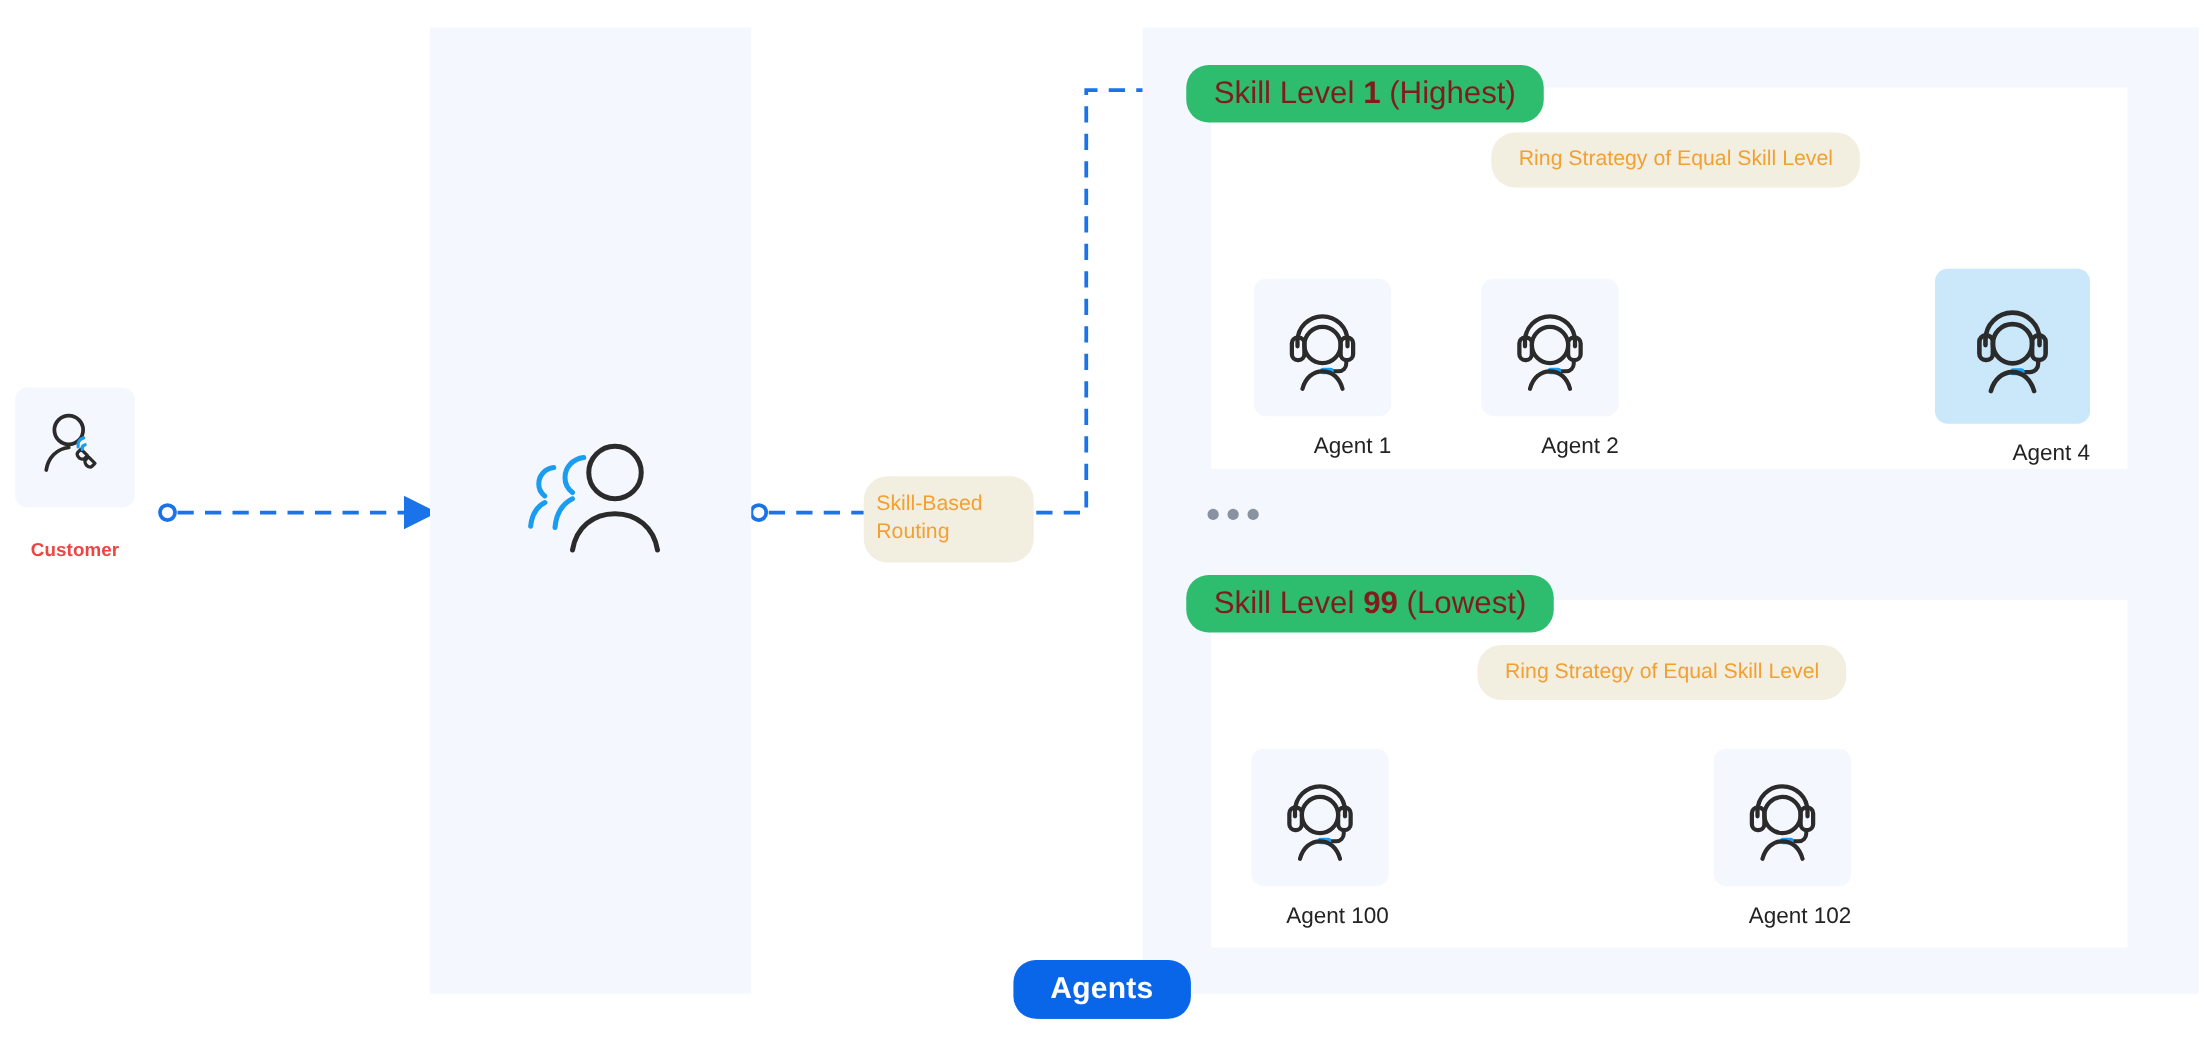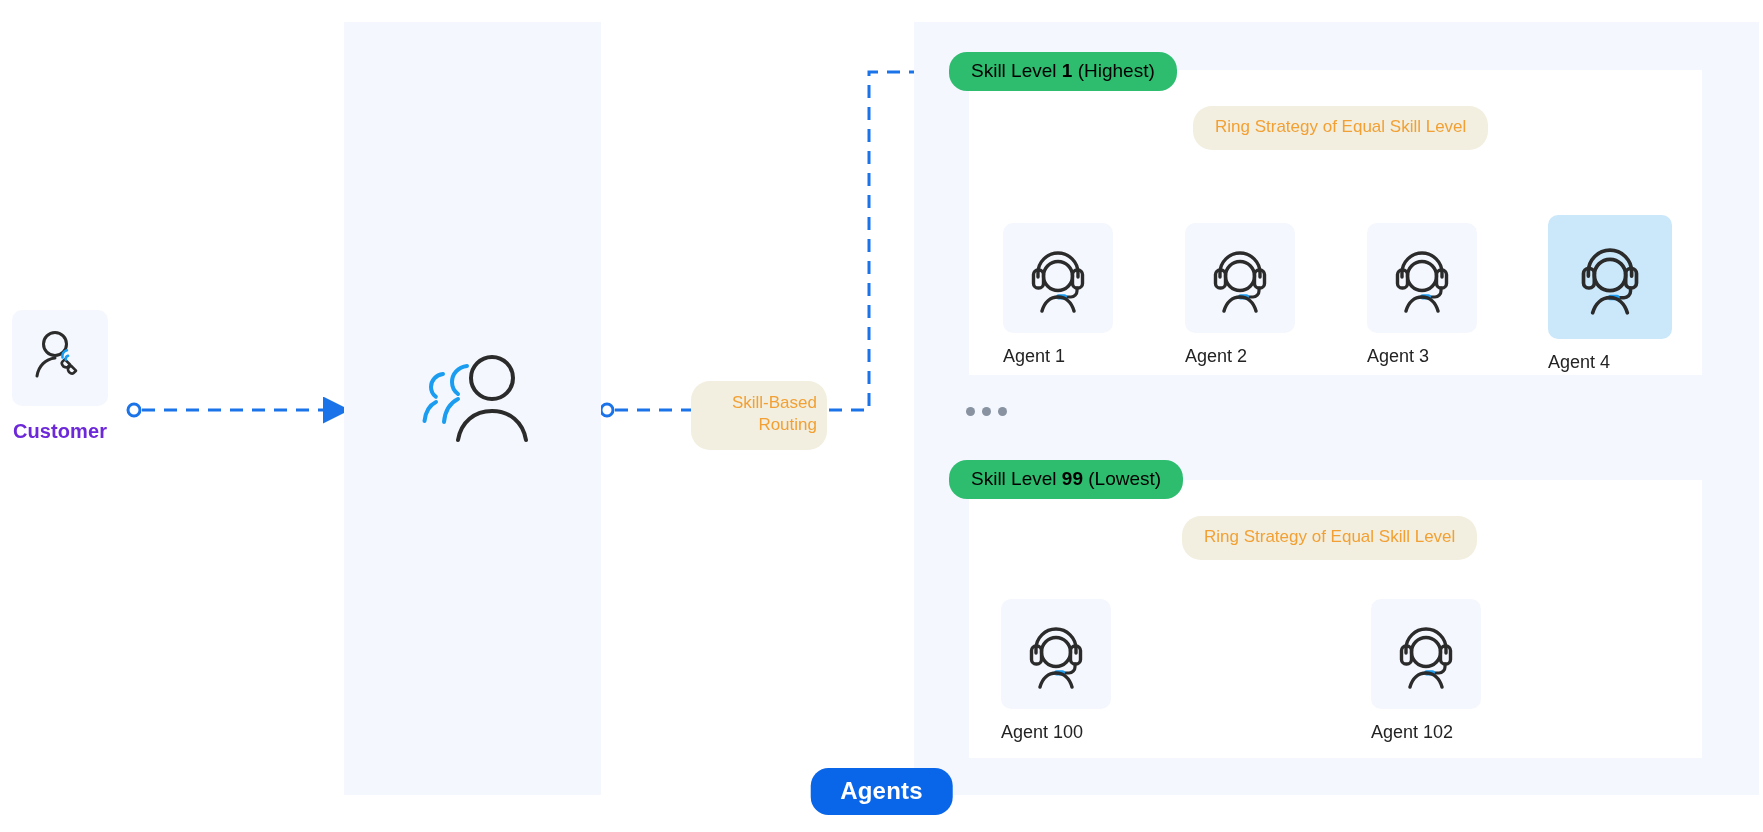--- a/index.html
+++ b/index.html
@@ -11,69 +11,69 @@
   .canvas{position:absolute;inset:0;}
   svg.wires{position:absolute;left:0;top:0;width:1763px;height:832px;pointer-events:none;}
 
   
   #customer-group{position:absolute;left:12px;top:310px;width:200px;}
   .icon-tile{
     width:96px;height:96px;border-radius:10px;background:#f4f7fd;
     display:flex;align-items:center;justify-content:center;
   }
   #customer-label{
-    margin-top:14px;font-size:20px;font-weight:bold;color:#6d28d9;
+    margin-top:26px;font-size:15px;font-weight:bold;color:#ef4444;
     letter-spacing:.1px;width:96px;text-align:center;
   }
 
   
   #queue-panel{
     position:absolute;left:344px;top:22px;width:257px;height:773px;
     background:#f4f7fd;
   }
   #queue-icon-wrap{position:absolute;left:0;right:0;top:330px;display:flex;justify-content:center;}
   .pill-badge{
     position:absolute;border-radius:18px;background:#0a66e8;color:#fff;
     font-size:24px;font-weight:bold;letter-spacing:.2px;
     padding:9px 30px 10px;white-space:nowrap;
   }
   #queue-badge{left:50%;transform:translateX(-50%);top:768px;}
 
   
   .chip{
     position:absolute;background:#f2efe0;color:#f2a033;border-radius:19px;
-    font-size:17px;line-height:1.32;text-align:right;white-space:nowrap;
+    font-size:17px;line-height:1.32;text-align:left;white-space:nowrap;
   }
   #skill-routing-chip{
     left:691px;top:381px;width:116px;padding:11px 10px 13px;white-space:normal;
   }
 
   
   #agents-panel{
     position:absolute;left:914px;top:22px;width:845px;height:773px;background:#f4f7fd;
   }
   #agents-badge{left:50%;transform:translateX(-50%);top:768px;}
 
   .level-card{position:absolute;background:#ffffff;}
   #level1-card{left:969px;top:70px;width:733px;height:305px;}
   #level99-card{left:969px;top:480px;width:733px;height:278px;}
 
   .level-badge{
-    position:absolute;background:#2ebd6f;color:#000000;border-radius:18px;
-    font-size:19px;padding:8px 22px 9px;white-space:nowrap;
+    position:absolute;background:#2ebd6f;color:#7f1d1d;border-radius:18px;
+    font-size:25px;padding:8px 22px 9px;white-space:nowrap;
   }
   .level-badge b{font-weight:bold;}
   #level1-badge{left:949px;top:52px;}
   #level99-badge{left:949px;top:460px;}
 
   #ring1-chip{left:1193px;top:106px;padding:10px 22px 12px;}
   #ring99-chip{left:1182px;top:516px;padding:10px 22px 12px;}
 
   
-  .agent{position:absolute;width:110px;text-align:left;}
+  .agent{position:absolute;width:110px;text-align:right;}
   .agent .tile{
     width:110px;height:110px;border-radius:10px;background:#f4f7fd;
     display:flex;align-items:center;justify-content:center;
   }
   .agent.active .tile{background:#cbe8fb;width:124px;height:124px;}
   .agent.active{width:124px;}
   .agent .nm{margin-top:13px;font-size:18px;color:#232323;}
 
   #agent-1{left:1003px;top:223px;}
   #agent-2{left:1185px;top:223px;}
@@ -185,36 +185,20 @@
           <circle cx="37" cy="37" r="14.5" stroke="#2b2b2b" stroke-width="3.4"></circle>
           <path d="M56 49v3c0 3.3-2.7 6-6 6h-5" stroke="#2b2b2b" stroke-width="3.2" stroke-linecap="round"></path>
           <rect x="35" y="55.2" width="11" height="5.2" rx="2.6" fill="#1a9cf0"></rect>
           <path d="M21 72c2.4-8.6 8.4-14 16-14s13.6 5.4 16 14" stroke="#2b2b2b" stroke-width="3.4" stroke-linecap="round"></path>
         </svg>
       </span>
     </div>
     <div class="nm">Agent 2</div>
   </div>
 
-  <div class="agent" id="agent-3">
-    <div class="tile">
-      <span>
-        <svg width="74" height="74" viewBox="0 0 74 74" fill="none">
-          <path d="M17 38v-4c0-11 9-20 20-20s20 9 20 20v4" stroke="#2b2b2b" stroke-width="3.4" stroke-linecap="round"></path>
-          <rect x="12.5" y="31" width="10" height="18" rx="4.6" stroke="#2b2b2b" stroke-width="3.4"></rect>
-          <rect x="51.5" y="31" width="10" height="18" rx="4.6" stroke="#2b2b2b" stroke-width="3.4"></rect>
-          <circle cx="37" cy="37" r="14.5" stroke="#2b2b2b" stroke-width="3.4"></circle>
-          <path d="M56 49v3c0 3.3-2.7 6-6 6h-5" stroke="#2b2b2b" stroke-width="3.2" stroke-linecap="round"></path>
-          <rect x="35" y="55.2" width="11" height="5.2" rx="2.6" fill="#1a9cf0"></rect>
-          <path d="M21 72c2.4-8.6 8.4-14 16-14s13.6 5.4 16 14" stroke="#2b2b2b" stroke-width="3.4" stroke-linecap="round"></path>
-        </svg>
-      </span>
-    </div>
-    <div class="nm">Agent 3</div>
-  </div>
 
   <div class="agent active" id="agent-4">
     <div class="tile">
       <span>
         <svg width="80" height="80" viewBox="0 0 74 74" fill="none">
           <path d="M17 38v-4c0-11 9-20 20-20s20 9 20 20v4" stroke="#2b2b2b" stroke-width="3.4" stroke-linecap="round"></path>
           <rect x="12.5" y="31" width="10" height="18" rx="4.6" stroke="#2b2b2b" stroke-width="3.4"></rect>
           <rect x="51.5" y="31" width="10" height="18" rx="4.6" stroke="#2b2b2b" stroke-width="3.4"></rect>
           <circle cx="37" cy="37" r="14.5" stroke="#2b2b2b" stroke-width="3.4"></circle>
           <path d="M56 49v3c0 3.3-2.7 6-6 6h-5" stroke="#2b2b2b" stroke-width="3.2" stroke-linecap="round"></path>

